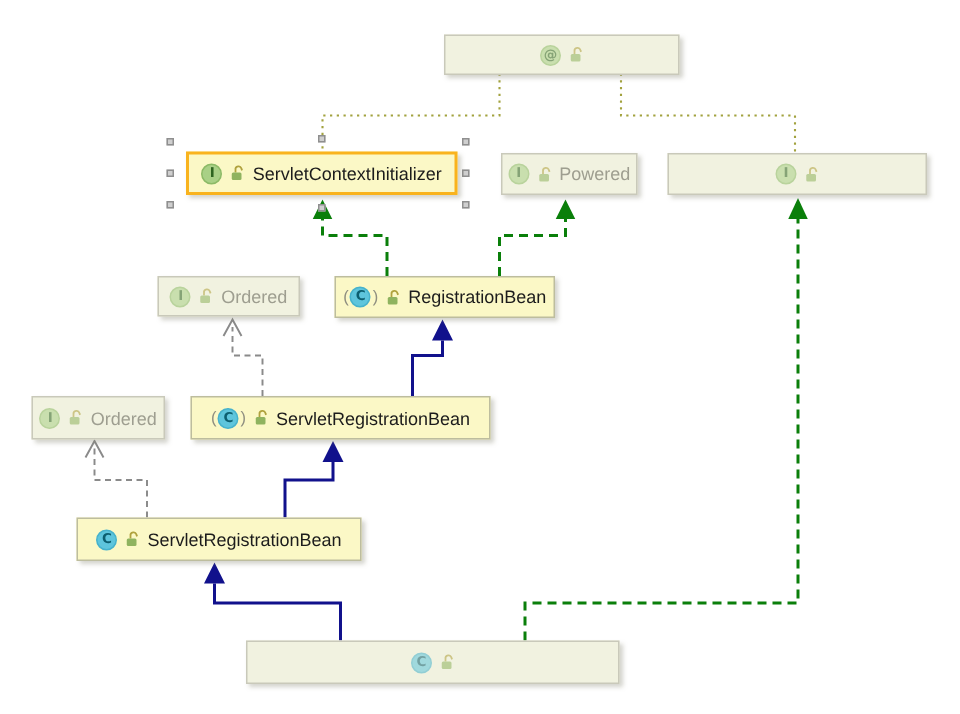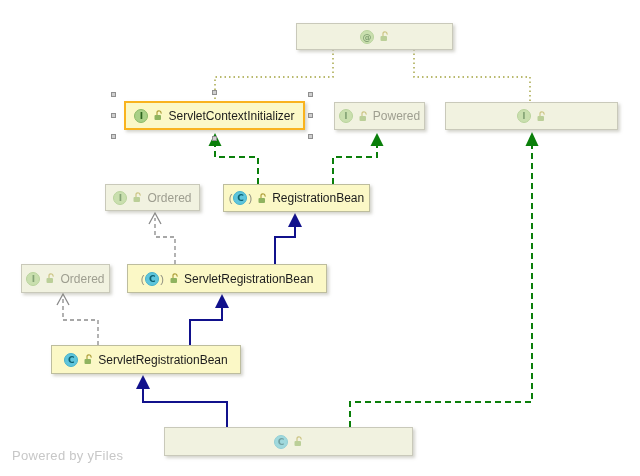--- a/index.html
+++ b/index.html
@@ -218,14 +218,13 @@
   <div class="node unfocused" style="left:164px; top:427px; width:249px; height:29px;">
     <span class="ic cls">C</span>
     <span class="lock">
       <svg width="10" height="11" viewBox="0 0 10 11">
           <path d="M4 5 V3.2 a2 2 0 0 1 4 -0.6 l0.4 1" fill="none" stroke="#b0a23e" stroke-width="1.2"></path>
           <rect x="1.5" y="5" width="6.5" height="5" rx="1" fill="#8fb35f"></rect>
         </svg>
     </span>
   </div>
 
-  <div class="watermark">Powered by yFiles</div>
 </div>
 
 </body></html>

